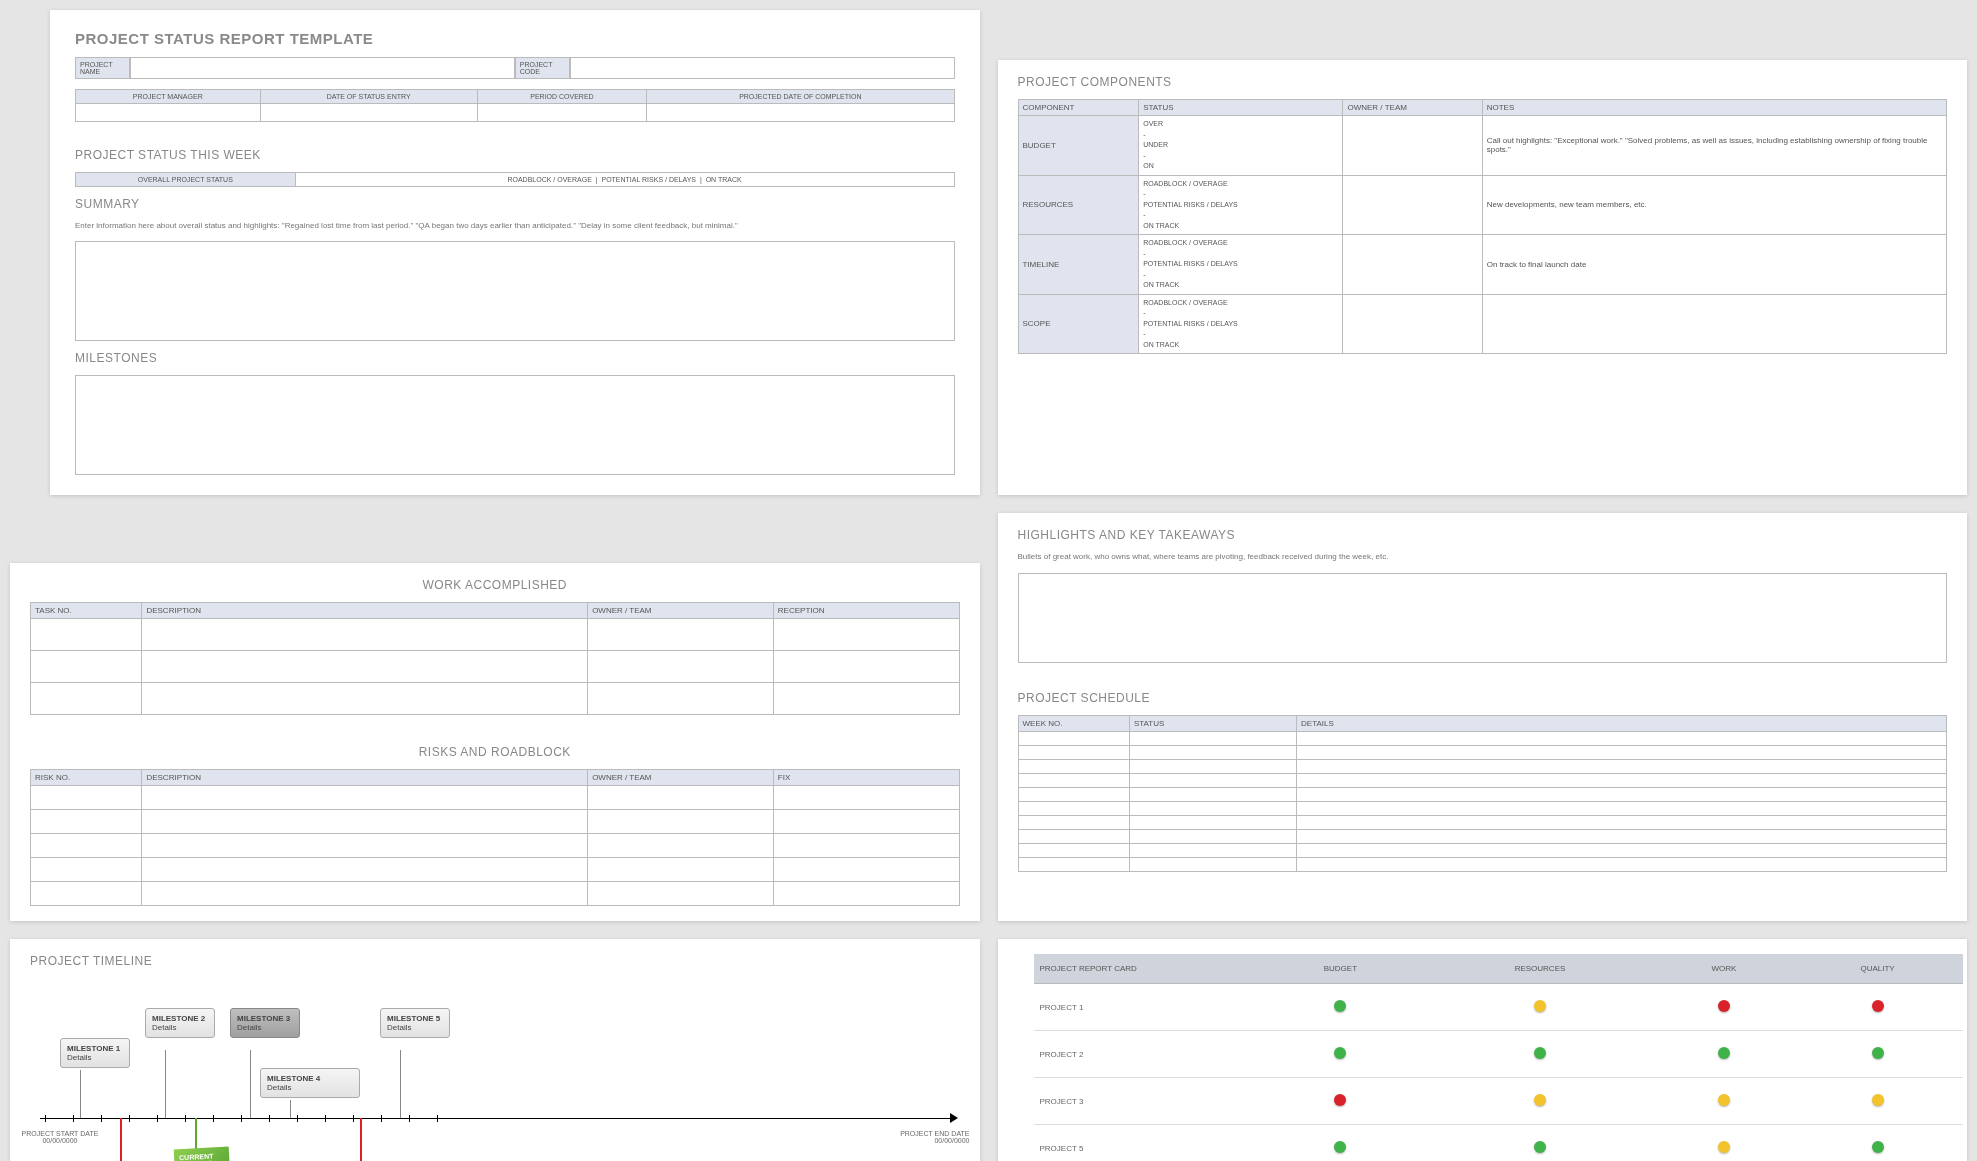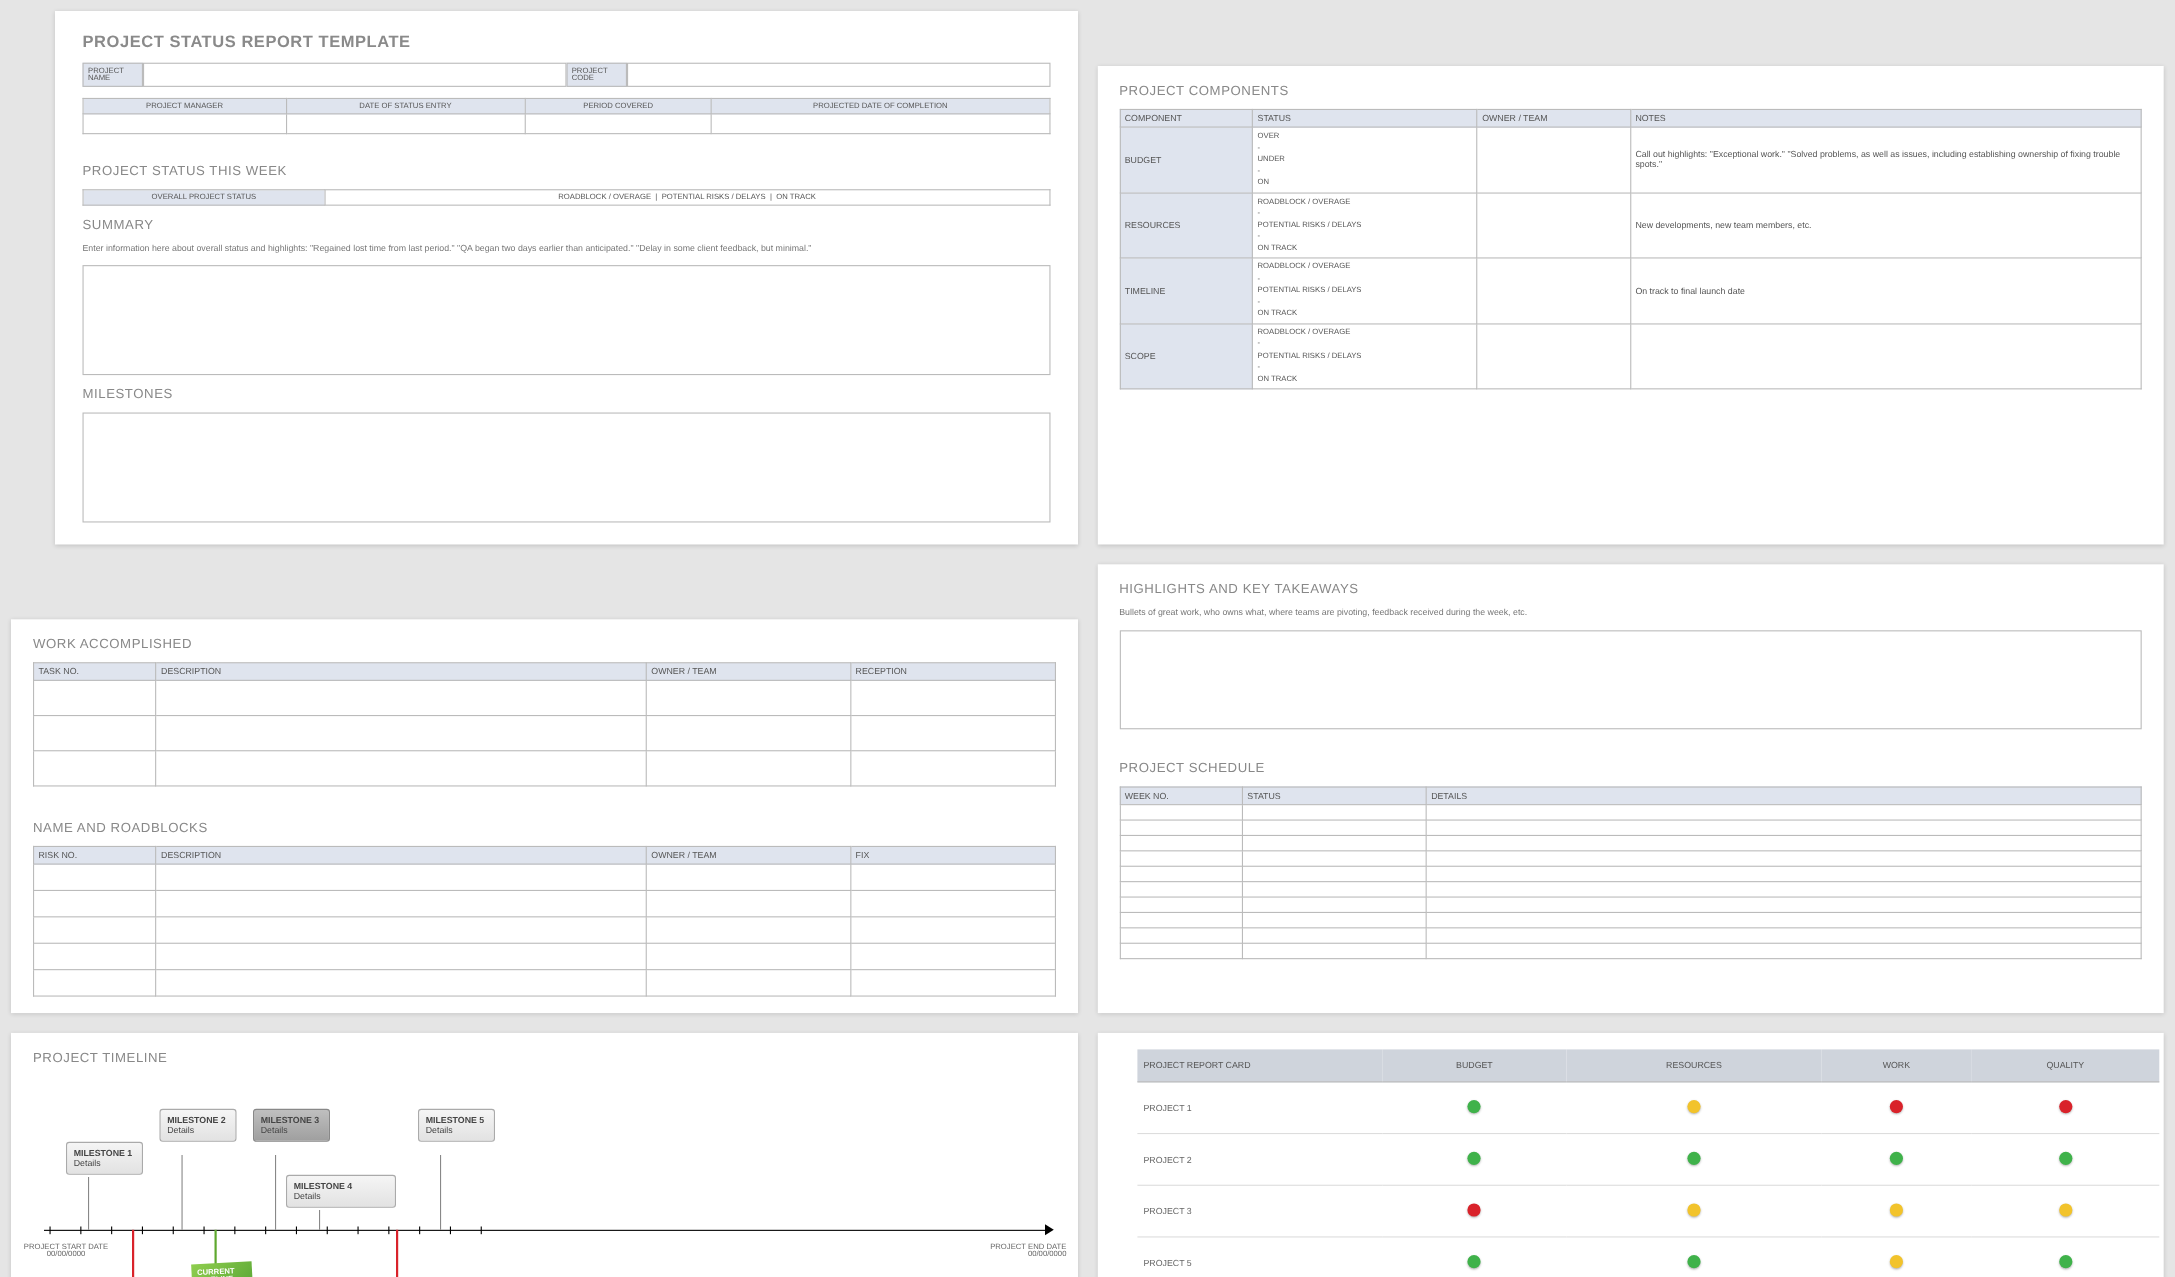--- a/index.html
+++ b/index.html
@@ -210,21 +210,21 @@
           <tr>
             <td class="rowlbl">SCOPE</td>
             <td class="status-cell">ROADBLOCK / OVERAGE<br>-<br>POTENTIAL RISKS / DELAYS<br>-<br>ON TRACK</td>
             <td></td>
             <td></td>
           </tr>
         </tbody>
     </table>
   </div>
 
-  <div class="card small-pad" style="margin-top:50px;">
+  <div class="card small-pad" style="margin-top:50px;align-items:center;">
     <h2>WORK ACCOMPLISHED</h2>
     <table>
       <tbody>
           <tr class="hdr">
         <th style="width:12%">TASK NO.</th>
         <th>DESCRIPTION</th>
         <th style="width:20%">OWNER / TEAM</th>
         <th style="width:20%">RECEPTION</th>
       </tr>
       <tr class="blank-row">
@@ -241,21 +241,21 @@
           </tr>
       <tr class="blank-row">
             <td></td>
             <td></td>
             <td></td>
             <td></td>
           </tr>
     </tbody>
       </table>
     <div style="height:10px"></div>
-    <h2>NAME AND ROADBLOCKS</h2>
+    <h2>RISKS AND ROADBLOCK</h2>
     <table>
       <tbody>
           <tr class="hdr">
         <th style="width:12%">RISK NO.</th>
         <th>DESCRIPTION</th>
         <th style="width:20%">OWNER / TEAM</th>
         <th style="width:20%">FIX</th>
       </tr>
       <tr class="risk-row">
             <td></td>

